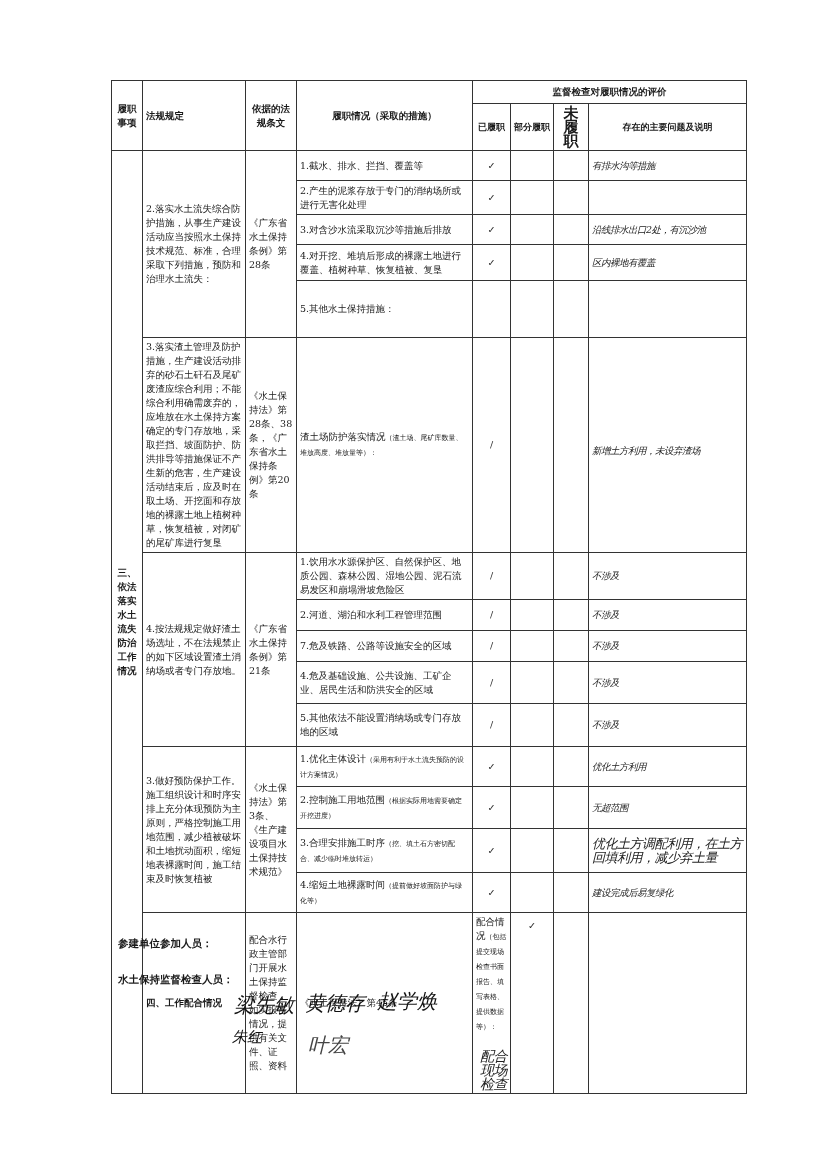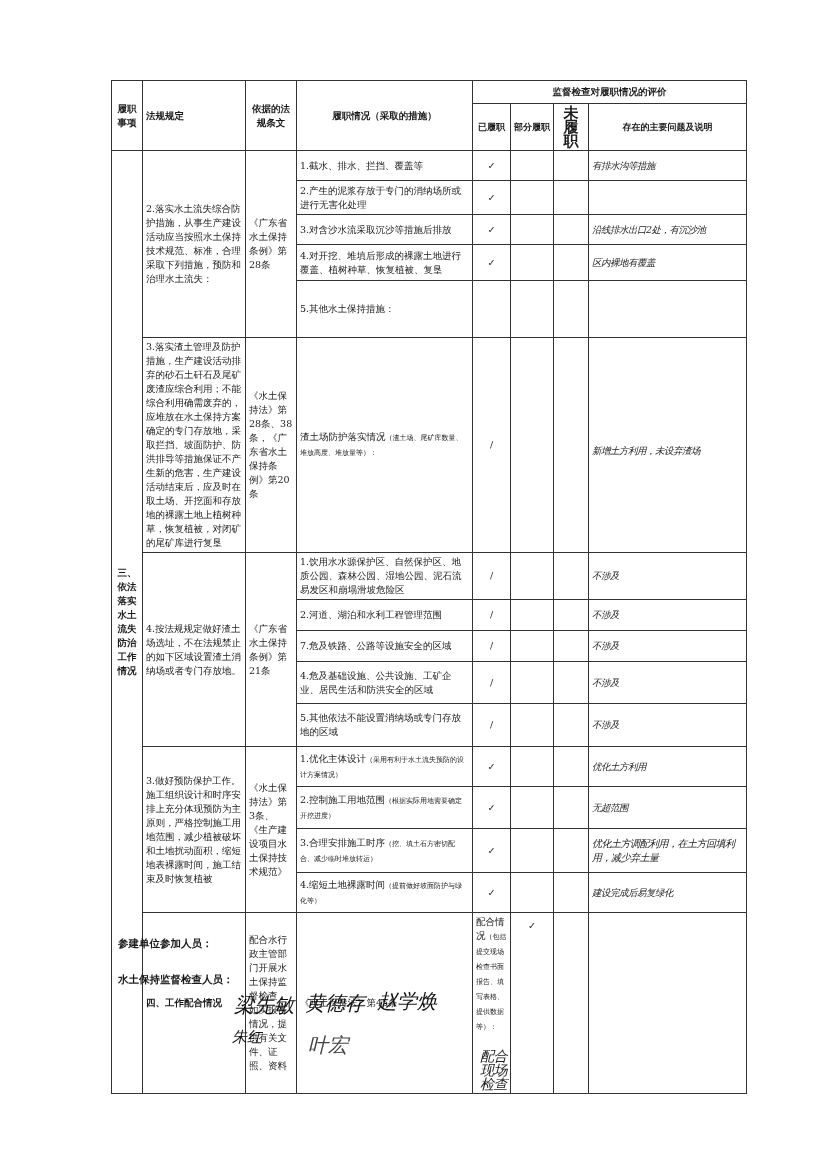--- a/index.html
+++ b/index.html
@@ -154,21 +154,21 @@
     <td class="mark">✓</td>
     <td class="mark"></td>
     <td class="mark"></td>
     <td class="hand mid">无超范围</td>
   </tr>
   <tr style="height:44px">
     <td class="measure mid"><span>3.合理安排施工时序</span><span class="small">（挖、填土石方密切配合、减少临时堆放转运）</span></td>
     <td class="mark">✓</td>
     <td class="mark"></td>
     <td class="mark"></td>
-    <td class="hand mid" style="font-size:10px">优化土方调配利用，在土方回填利用，减少弃土量</td>
+    <td class="hand mid" style="font-size:13px">优化土方调配利用，在土方回填利用，减少弃土量</td>
   </tr>
   <tr style="height:40px">
     <td class="measure mid"><span>4.缩短土地裸露时间</span><span class="small">（提前做好坡面防护与绿化等）</span></td>
     <td class="mark">✓</td>
     <td class="mark"></td>
     <td class="mark"></td>
     <td class="hand mid">建设完成后易复绿化</td>
   </tr>
 
   <tr style="height:82px">

